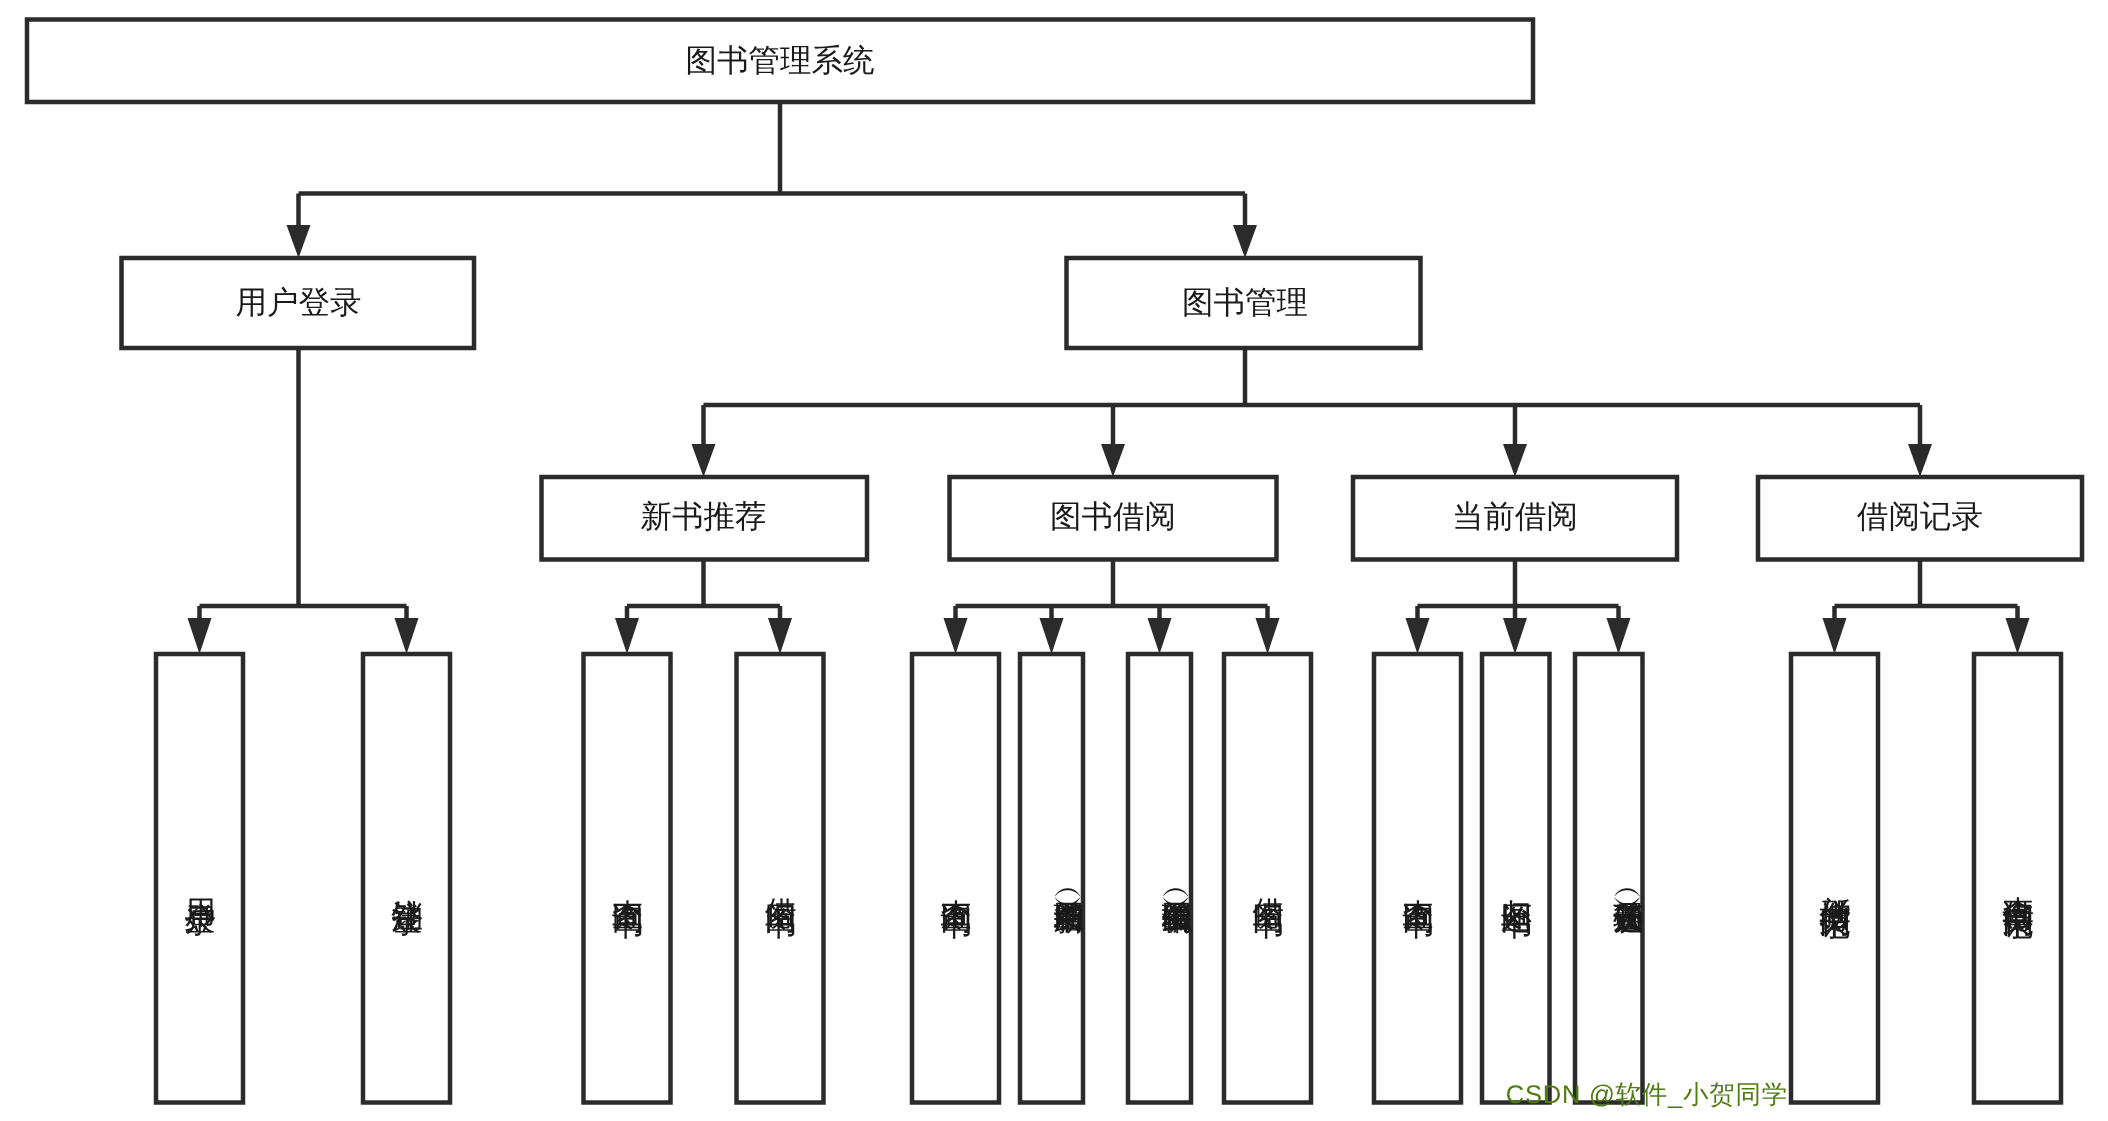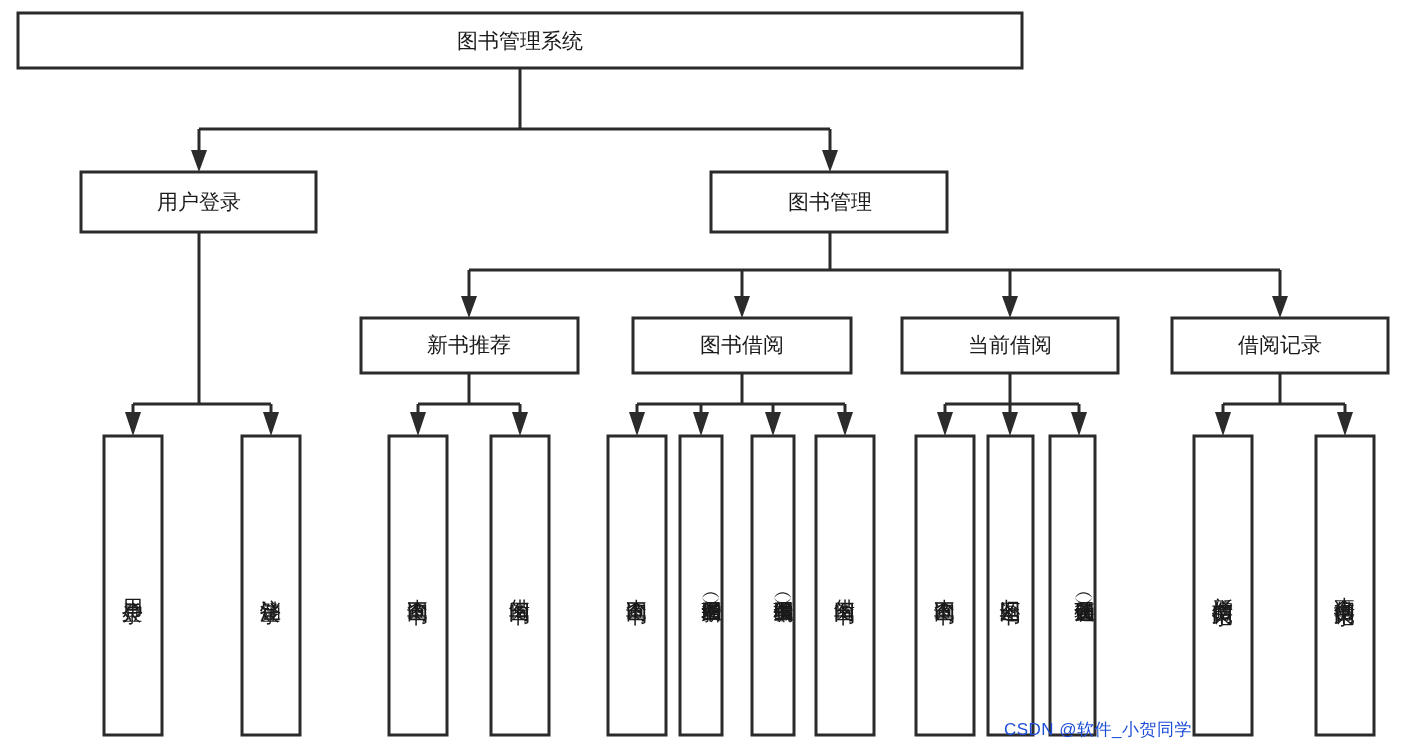--- a/index.html
+++ b/index.html
@@ -28,21 +28,21 @@
     letter-spacing:2px;
     line-height:1;
     text-align:center;
     pointer-events:none;
     white-space:nowrap;
   }
   .leaf-label-box.tight{font-size:20px;letter-spacing:0px;}
   .watermark{
     position:absolute;right:8px;bottom:6px;
     font-family:"Liberation Sans","DejaVu Sans",sans-serif;
-    font-size:17px;color:#1d4ed8;white-space:nowrap;
+    font-size:17px;color:#4d7c0f;white-space:nowrap;
     letter-spacing:0.5px;
   }
 </style>
 </head>
 <body>
 
 <div id="diagram-root">
 
   <svg class="canvas" viewBox="0 0 1405 747" xmlns="http://www.w3.org/2000/svg">
 

